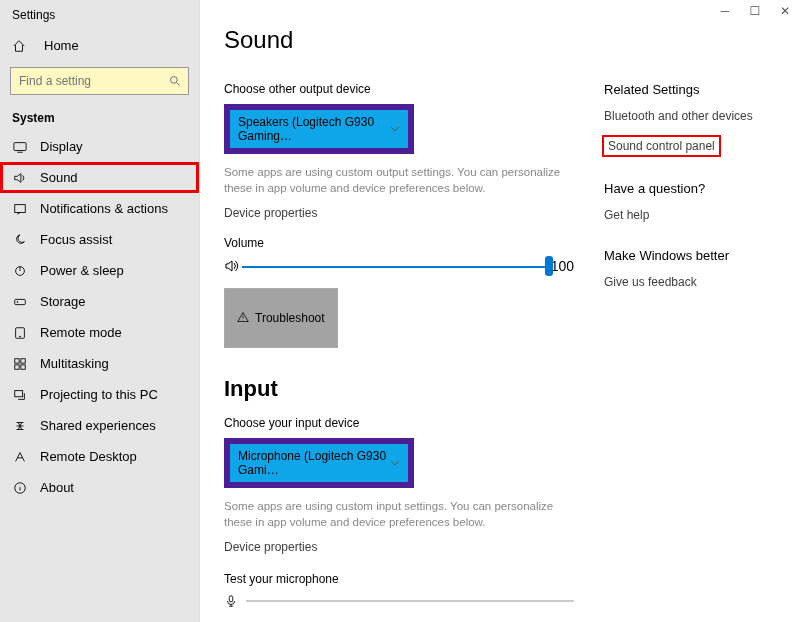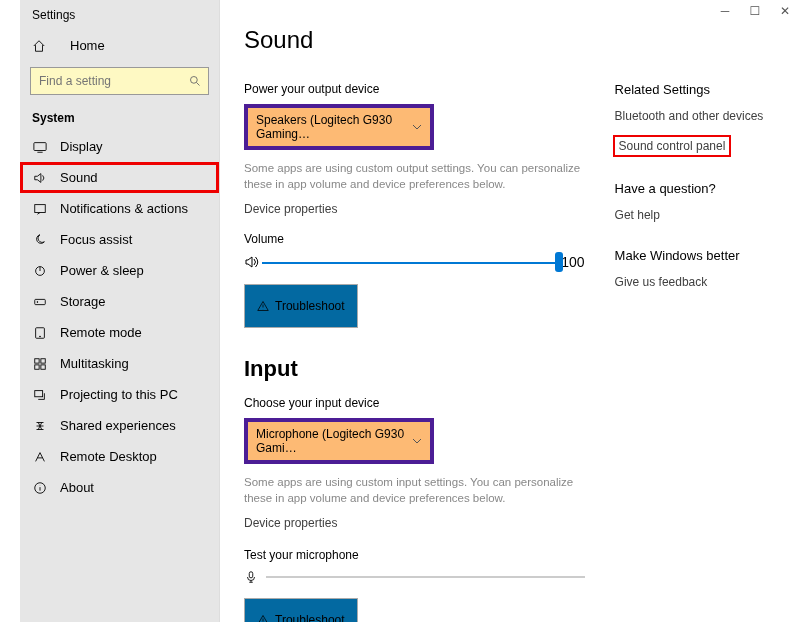--- a/index.html
+++ b/index.html
@@ -1,46 +1,46 @@
 <!DOCTYPE html>
 <html><head>
 <meta charset="utf-8">
 <style>
 * { margin: 0; padding: 0; box-sizing: border-box; font-family: "Segoe UI", sans-serif; }
 body { width: 800px; height: 622px; background: #fff; overflow: hidden; font-size: 12px; color: #000; }
-.window { display: flex; height: 100%; margin-left: 20px; }
+.window { display: flex; height: 100%; }
 .sidebar { width: 200px; background: #e6e6e6; border-right: 1px solid #ddd; padding-top: 4px; }
 .app-title { padding: 4px 12px 8px 12px; font-size: 12px; }
-.home-row { display: flex; align-items: center; padding: 8px 12px; gap: 24px; cursor: pointer; }
+.home-row { display: flex; align-items: center; padding: 8px 12px; gap: 18px; cursor: pointer; }
 .home-row span.lbl { font-size: 13px; }
 .search-wrap { margin: 6px 10px 12px 10px; position: relative; }
 .search-input { width: 100%; padding: 6px 28px 6px 8px; border: 1px solid #999; background: #fef9c3; font-size: 12px; }
 .search-icon-pos { position: absolute; right: 8px; top: 50%; transform: translateY(-50%); }
 .section-label { padding: 4px 12px 6px 12px; font-size: 12px; font-weight: 600; }
 .nav-item { display: flex; align-items: center; padding: 8px 12px; gap: 12px; cursor: pointer; font-size: 13px; }
 .nav-item .ic { width: 16px; display: flex; justify-content: center; }
 .nav-item.active { outline: 3px solid #e00; outline-offset: -3px; }
 .main { flex: 1; padding: 16px 20px 20px 24px; overflow-y: auto; position: relative; }
 .winctrl { position: absolute; right: 0; top: 0; display: flex; }
 .winctrl div { width: 30px; height: 22px; display: flex; align-items: center; justify-content: center; cursor: pointer; font-size: 12px; color: #555; }
 .page-title { font-size: 24px; font-weight: 400; margin: 10px 0 28px 0; }
 .content-row { display: flex; gap: 30px; }
 .leftcol { width: 350px; }
 .rightcol { width: 170px; font-size: 12px; }
 .field-label { font-size: 12px; margin-bottom: 8px; }
-.dropdown { display: flex; align-items: center; justify-content: space-between; border: 4px solid #4c1d95; padding: 5px 8px; width: 190px; font-size: 12px; background: #fdba74; cursor: pointer; }
+.dropdown { display: flex; align-items: center; justify-content: space-between; border: 6px solid #4c1d95; padding: 5px 8px; width: 190px; font-size: 12px; background: #0ea5e9; cursor: pointer; }
 .helper { color: #888; font-size: 11.5px; margin: 10px 0 4px 0; line-height: 1.4; }
 .link { color: #404040; font-size: 12px; cursor: pointer; margin-top: 6px; display: inline-block; }
 .vol-row { display: flex; align-items: center; gap: 2px; margin-top: 6px; }
 .slider { position: relative; flex: 1; height: 14px; }
 .slider .track { position: absolute; top: 50%; left: 0; right: 0; height: 2px; background: #aaa; }
 .slider .fill { position: absolute; top: 50%; left: 0; height: 2px; background: #0078d4; }
 .slider .thumb { position: absolute; top: 50%; transform: translate(-50%, -50%); width: 8px; height: 20px; background: #0078d4; border-radius: 3px; }
 .vol-val { font-size: 14px; }
-.btn { display: inline-flex; align-items: center; gap: 6px; border: 1px solid #aaa; background: #0369a1; padding: 14px 12px; font-size: 12px; cursor: pointer; margin-top: 14px; }
+.btn { display: inline-flex; gap: 6px; border: 1px solid #aaa; background: #a3a3a3; padding: 22px 12px; font-size: 12px; cursor: pointer; margin-top: 14px; }
 .subhead { font-size: 22px; font-weight: 600; margin: 28px 0 14px 0; }
 .mic-row { display: flex; align-items: center; gap: 8px; margin-top: 6px; }
 .mic-bar { flex: 1; height: 2px; background: #ccc; }
 .right-head { font-size: 13px; margin-bottom: 8px; }
 .right-block { margin-bottom: 26px; }
 .highlight-link { outline: 2px solid #e00; padding: 2px 4px; display: inline-block; }
 svg { display: block; }
 </style>
 </head>
 <body>
@@ -185,21 +185,21 @@
       <div>─</div>
       <div>☐</div>
       <div>✕</div>
     </div>
 
     <div class="page-title">Sound</div>
 
     <div class="content-row">
       <div class="leftcol">
 
-        <div class="field-label">Power your output device</div>
+        <div class="field-label">Choose other output device</div>
         <div class="dropdown">
           <span>Speakers (Logitech G930 Gaming…</span>
           <span>
               <svg width="10" height="10" viewBox="0 0 10 10" stroke="#555" fill="none">
                 <path d="M1 3 L5 7 L9 3"></path>
               </svg>
             </span>
         </div>
         <div class="helper">Some apps are using custom output settings. You can personalize these in app volume and device preferences below.</div>
         <a class="link">Device properties</a>

